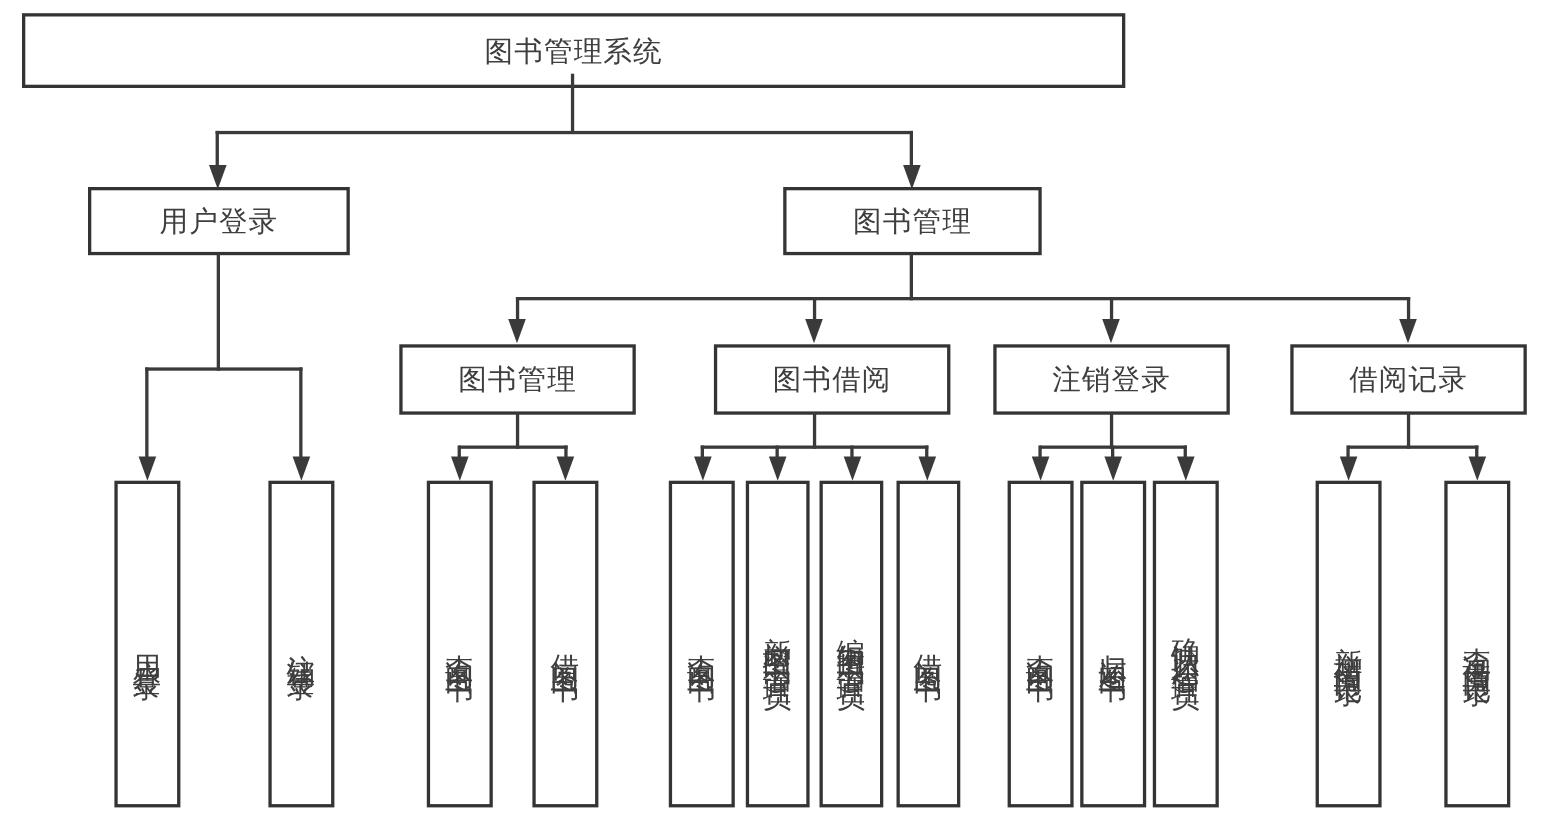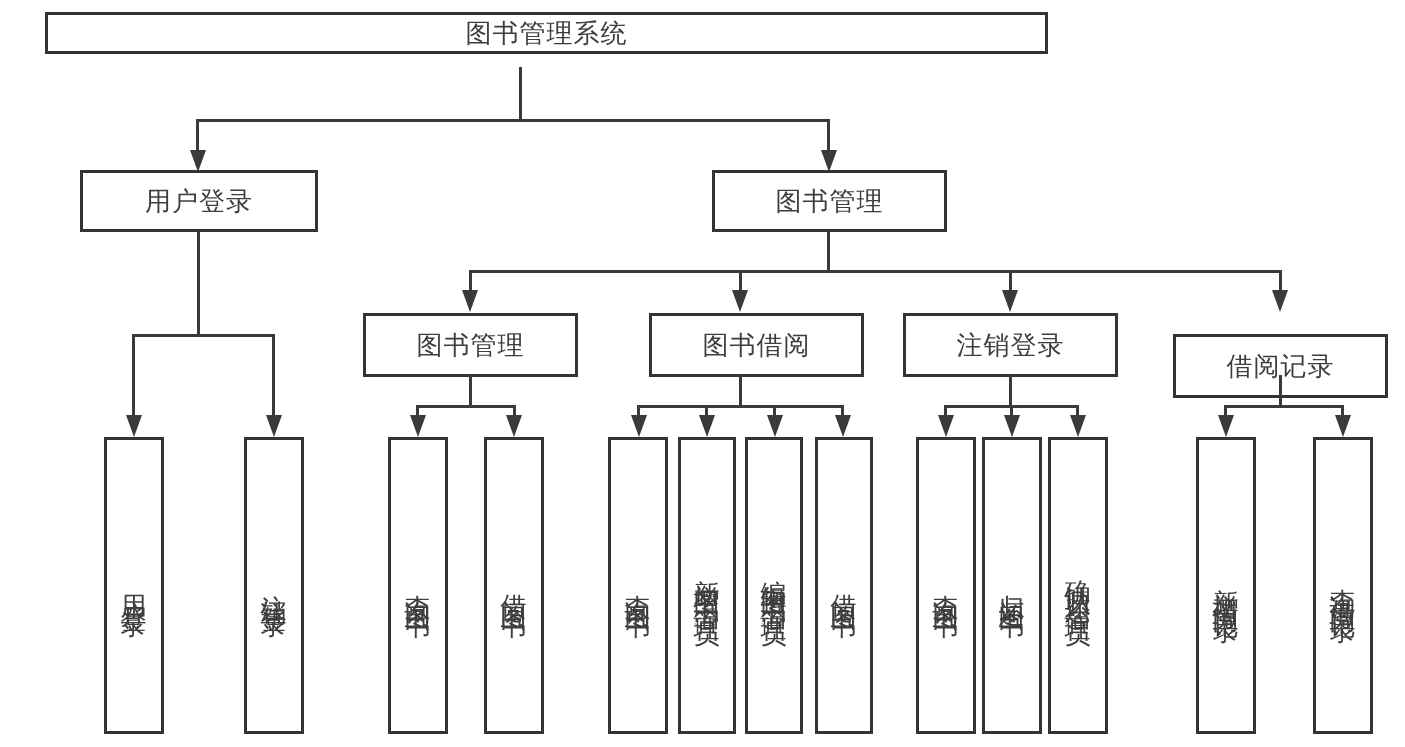--- a/index.html
+++ b/index.html
@@ -18,21 +18,21 @@
   .vx span{writing-mode:vertical-rl;text-orientation:mixed;
       font-size:26px;line-height:1;letter-spacing:6px;white-space:nowrap;}
   #watermark{position:absolute;top:712px;right:3px;font-size:22px;
       color:#a9a9a9;letter-spacing:1px;z-index:10;}
 </style>
 </head>
 <body>
 
 <div id="canvas">
 
-  <div class="bx" style="left:20px;top:12px;width:1003px;height:42px;margin-left:25px;">
+  <div class="bx" style="left:20px;top:12px;width:1003px;height:68px;">
     <span>图书管理系统</span>
   </div>
 
   <div class="ln" style="left:519px;top:67px;width:3px;height:54px;"></div>
   <div class="ln" style="left:196px;top:119px;width:634px;height:3px;"></div>
   <div class="ln" style="left:196px;top:119px;width:3px;height:32px;"></div>
   <div class="ar" style="left:190px;top:150px;"></div>
   <div class="ln" style="left:827px;top:119px;width:3px;height:32px;"></div>
   <div class="ar" style="left:821px;top:150px;"></div>
 
@@ -63,21 +63,21 @@
 
   <div class="bx" style="left:363px;top:313px;width:215px;height:64px;">
     <span>图书管理</span>
   </div>
   <div class="bx" style="left:633px;top:313px;width:215px;height:64px;margin-left:16px;">
     <span>图书借阅</span>
   </div>
   <div class="bx" style="left:903px;top:313px;width:215px;height:64px;">
     <span>注销登录</span>
   </div>
-  <div class="bx" style="left:1173px;top:313px;width:215px;height:64px;margin-top:21px;">
+  <div class="bx" style="left:1173px;top:313px;width:215px;height:64px;">
     <span>借阅记录</span>
   </div>
 
   <div class="ln" style="left:469px;top:375px;width:3px;height:33px;"></div>
   <div class="ln" style="left:417px;top:405px;width:99px;height:3px;"></div>
   <div class="ln" style="left:416px;top:405px;width:3px;height:12px;"></div>
   <div class="ar" style="left:410px;top:415px;"></div>
   <div class="ln" style="left:513px;top:405px;width:3px;height:12px;"></div>
   <div class="ar" style="left:506px;top:415px;"></div>
 

